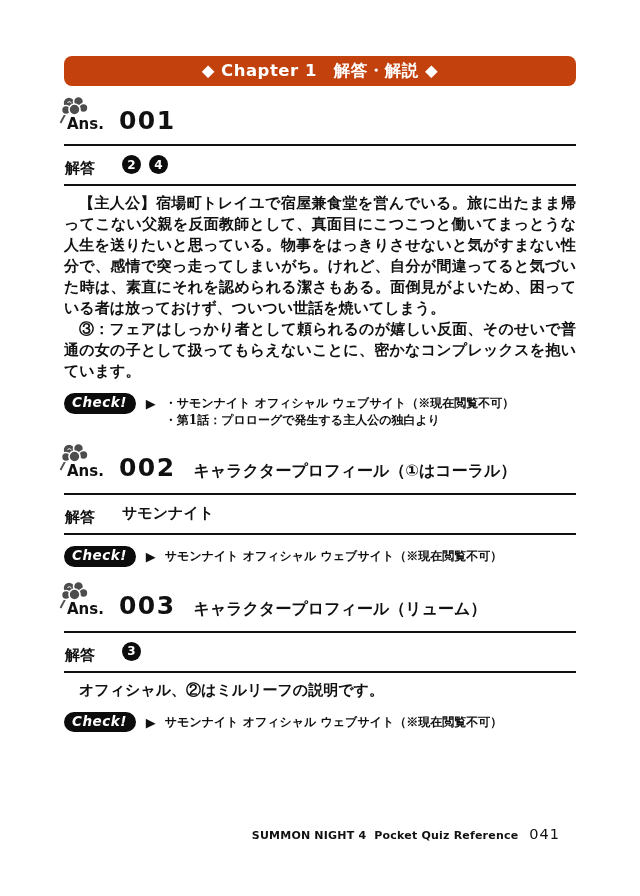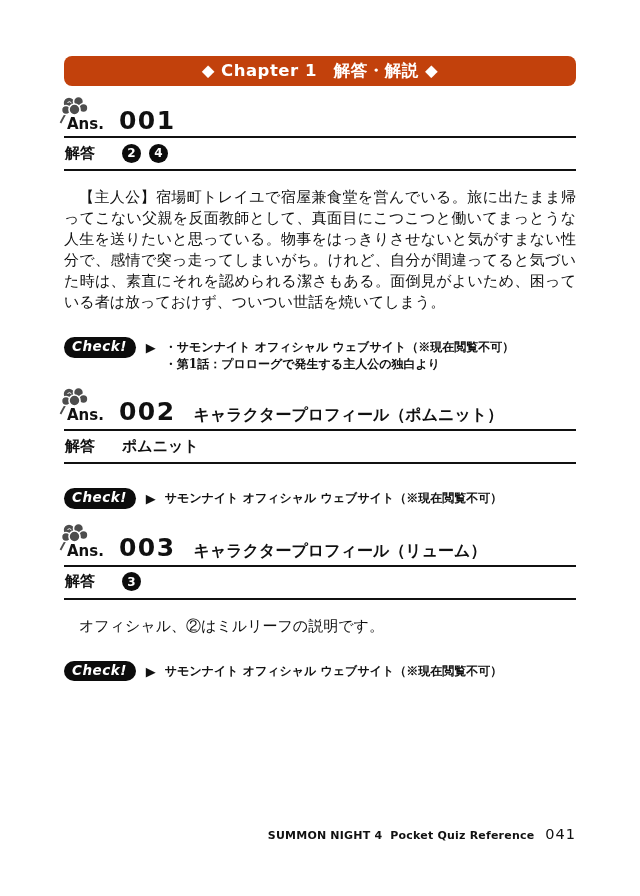--- a/index.html
+++ b/index.html
@@ -28,21 +28,21 @@
     font-family: "DejaVu Sans", sans-serif;
   }
 
   
   .answer-section { margin-top: 26px; }
   .answer-section:first-of-type { margin-top: 22px; }
 
   .section-heading {
     display: flex; align-items: baseline;
     border-bottom: 2px solid #111;
-    padding-bottom: 3px;
+    padding-bottom: 11px;
   }
   .ans-badge { position: relative; display: inline-flex; align-items: baseline; padding-left: 3px; }
   .flower-icon { position: absolute; top: -12px; left: -5px; width: 31px; height: 29px; z-index: 0; }
   .ans-label {
     position: relative; z-index: 1;
     font-weight: bold; font-size: 15px;
     text-shadow: -1px -1px 0 #fff, 1px -1px 0 #fff, -1px 1px 0 #fff, 1px 1px 0 #fff, 0 1px 0 #fff, 0 -1px 0 #fff;
   }
   .ans-number {
     position: relative; z-index: 1;
@@ -50,58 +50,59 @@
     letter-spacing: 1.5px; margin-left: 15px;
   }
   .section-title { font-weight: bold; font-size: 16px; margin-left: 18px; }
 
   .answer-row {
     display: flex; align-items: center;
     border-bottom: 2px solid #111;
     padding: 5px 0 6px 1px;
     min-height: 20px;
   }
-  .answer-label { font-weight: bold; font-size: 15px; }
+  .answer-label { font-weight: bold; font-size: 15px; margin-top: 8px; }
   .answer-values { margin-left: 27px; display: flex; align-items: center; gap: 8px; }
   .circle-num {
     width: 19px; height: 19px; border-radius: 50%;
     background: #0c0c0c; color: #fff;
     font-weight: bold; font-size: 12px;
     display: inline-flex; align-items: center; justify-content: center;
   }
   .answer-text { font-weight: bold; font-size: 15px; }
 
   .section-body {
-    margin-top: 16px;
+    margin-top: 7px;
     font-family: "DejaVu Serif", serif;
     font-size: 15px; line-height: 21px;
     text-align: justify;
+    font-weight: bold;
   }
   .body-para { margin: 0; text-indent: 1em; }
 
-  .check-row { margin-top: 24px; display: flex; align-items: flex-start; }
+  .check-row { margin-top: 11px; display: flex; align-items: flex-start; }
   .check-badge {
     flex: none;
     background: #0c0c0c; color: #ffffff;
     font-weight: bold; font-style: italic;
     font-size: 13.5px; line-height: 1;
     padding: 3px 9px 4px 8px;
     border-radius: 12px;
     letter-spacing: 0.5px;
   }
   .check-arrow { flex: none; color: #111; font-size: 13px; line-height: 1; margin: 4px 9px 0 10px; }
   .check-sources {
     font-family: "DejaVu Serif", serif;
     font-weight: bold; font-size: 12px; line-height: 17px;
     padding-top: 2px;
   }
 
   
   .page-footer {
-    position: absolute; right: 64px; bottom: 54px;
+    position: absolute; right: 80px; bottom: 54px;
     display: flex; align-items: baseline; margin-left: 48px;
   }
   .book-title { font-size: 11px; font-weight: bold; letter-spacing: 0.2px; white-space: pre; }
   .page-number { font-size: 14.5px; font-weight: normal; margin-left: 11px; letter-spacing: 1px; }
 </style>
 </head>
 <body>
 
 <div class="page">
 
@@ -128,20 +129,21 @@
     </div>
     <div class="answer-row">
       <span class="answer-label">解答</span>
       <span class="answer-values">
             <span class="circle-num">2</span>
             <span class="circle-num">4</span>
           </span>
     </div>
     <div class="section-body">
           <p class="body-para">【主人公】宿場町トレイユで宿屋兼食堂を営んでいる。旅に出たまま帰ってこない父親を反面教師として、真面目にこつこつと働いてまっとうな人生を送りたいと思っている。物事をはっきりさせないと気がすまない性分で、感情で突っ走ってしまいがち。けれど、自分が間違ってると気づいた時は、素直にそれを認められる潔さもある。面倒見がよいため、困っている者は放っておけず、ついつい世話を焼いてしまう。</p>
+          <p class="body-para">③：フェアはしっかり者として頼られるのが嬉しい反面、そのせいで普通の女の子として扱ってもらえないことに、密かなコンプレックスを抱いています。</p>
         </div>
     <div class="check-row">
       <span class="check-badge">Check!</span>
       <span class="check-arrow">▶</span>
       <div class="check-sources">
             <div class="check-line">・サモンナイト オフィシャル ウェブサイト（※現在閲覧不可）</div>
             <div class="check-line">・第1話：プロローグで発生する主人公の独白より</div>
           </div>
     </div>
   </section>
@@ -154,26 +156,26 @@
           <circle cx="10" cy="7" r="6" fill="#4d4d4d" stroke="#ffffff" stroke-width="1.6"></circle>
           <circle cx="19.5" cy="5.5" r="5" fill="#4d4d4d" stroke="#ffffff" stroke-width="1.6"></circle>
           <circle cx="24.5" cy="12" r="4.5" fill="#4d4d4d" stroke="#ffffff" stroke-width="1.6"></circle>
           <circle cx="7" cy="14" r="4.5" fill="#4d4d4d" stroke="#ffffff" stroke-width="1.6"></circle>
           <circle cx="15.5" cy="13.5" r="5.5" fill="#4d4d4d" stroke="#ffffff" stroke-width="1.6"></circle>
           <path d="M8.5 6.5 q2.5 -2 4 0.5" stroke="#ffffff" stroke-width="1" fill="none"></path>
         </svg>
         <span class="ans-label">Ans.</span>
             <span class="ans-number">002</span>
       </span>
-      <span class="section-title">キャラクタープロフィール（ポムニット）</span>
+      <span class="section-title">キャラクタープロフィール（①はコーラル）</span>
     </div>
     <div class="answer-row">
       <span class="answer-label">解答</span>
       <span class="answer-values">
-            <span class="answer-text">ポムニット</span>
+            <span class="answer-text">サモンナイト</span>
           </span>
     </div>
     <div class="check-row">
       <span class="check-badge">Check!</span>
       <span class="check-arrow">▶</span>
       <div class="check-sources">
             <div class="check-line">サモンナイト オフィシャル ウェブサイト（※現在閲覧不可）</div>
           </div>
     </div>
   </section>

